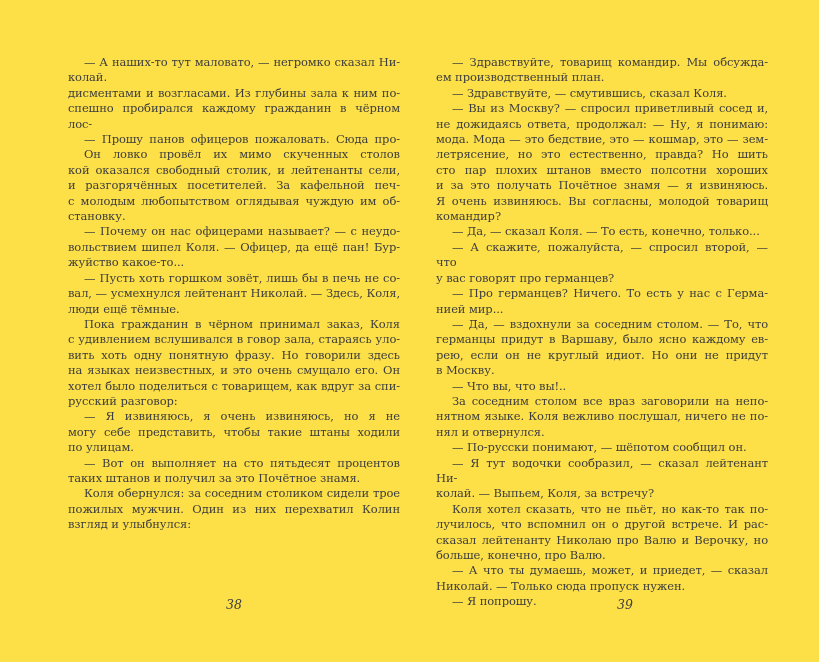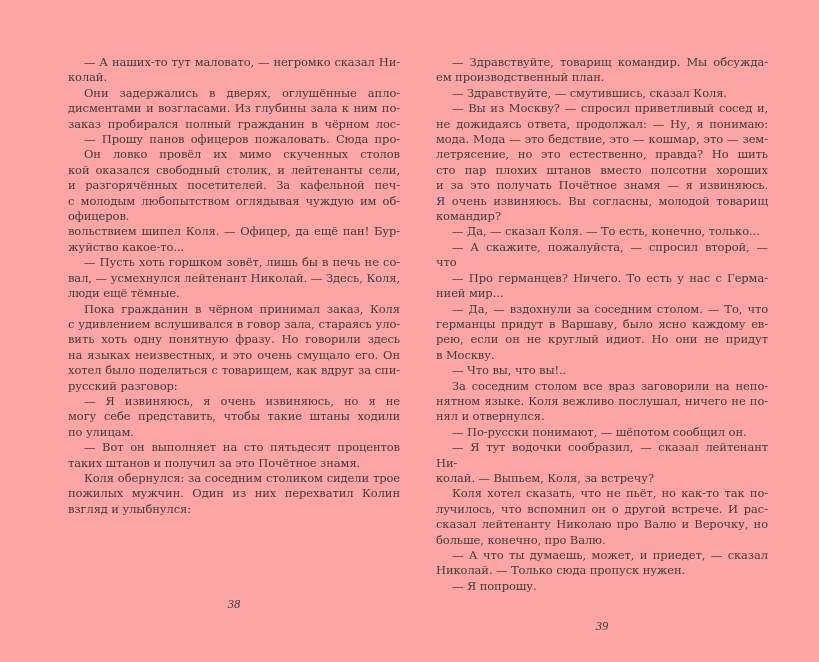--- a/index.html
+++ b/index.html
@@ -10,21 +10,21 @@
     width: 819px;
     height: 662px;
     background: #ffffff;
     position: relative;
     overflow: hidden;
     font-family: "DejaVu Serif", serif;
   }
   .book-spread {
     position: absolute;
     inset: 0;
-    background: #fca5a5;
+    background: #fde047;
   }
   .page-text {
     position: absolute;
     top: 55px;
     width: 332px;
     color: #3d3d3d;
     font-size: 11.5px;
     line-height: 15.4px;
     letter-spacing: -0.1px;
   }
@@ -39,51 +39,50 @@
   .line.first { text-indent: 16px; }
   .line.last  { text-align-last: left; }
   .page-number {
     position: absolute;
     top: 597px;
     width: 332px;
     text-align: center;
     color: #3d3d3d;
     font-size: 12.5px;
     font-style: italic;
-    font-family: Liberation Serif, serif;
   }
   .page-number.left  { left: 68px; }
-  .page-number.right { left: 436px; margin-top: 22px; }
+  .page-number.right { left: 459px; }
 </style>
 </head>
 <body>
 
 <div class="book-spread">
 
   <div class="page-text left" id="page-left-text">
       <div class="para">
         <div class="line first">— А наших-то тут маловато, — негромко сказал Ни-</div>
         <div class="line last">колай.</div>
       </div>
       <div class="para">
-        <div class="line first">Они задержались в дверях, оглушённые апло-</div>
         <div class="line">дисментами и возгласами. Из глубины зала к ним по-</div>
-        <div class="line">заказ пробирался полный гражданин в чёрном лос-</div>
+        <div class="line">спешно пробирался каждому гражданин в чёрном лос-</div>
       </div>
       <div class="para">
         <div class="line first">— Прошу панов офицеров пожаловать. Сюда про-</div>
       </div>
       <div class="para">
         <div class="line first">Он ловко провёл их мимо скученных столов</div>
         <div class="line">кой оказался свободный столик, и лейтенанты сели,</div>
         <div class="line">и разгорячённых посетителей. За кафельной печ-</div>
         <div class="line">с молодым любопытством оглядывая чуждую им об-</div>
-        <div class="line last">офицеров.</div>
+        <div class="line last">становку.</div>
       </div>
       <div class="para">
+        <div class="line first">— Почему он нас офицерами называет? — с неудо-</div>
         <div class="line">вольствием шипел Коля. — Офицер, да ещё пан! Бур-</div>
         <div class="line last">жуйство какое-то...</div>
       </div>
       <div class="para">
         <div class="line first">— Пусть хоть горшком зовёт, лишь бы в печь не со-</div>
         <div class="line">вал, — усмехнулся лейтенант Николай. — Здесь, Коля,</div>
         <div class="line last">люди ещё тёмные.</div>
       </div>
       <div class="para">
         <div class="line first">Пока гражданин в чёрном принимал заказ, Коля</div>
@@ -125,20 +124,21 @@
         <div class="line">сто пар плохих штанов вместо полсотни хороших</div>
         <div class="line">и за это получать Почётное знамя — я извиняюсь.</div>
         <div class="line">Я очень извиняюсь. Вы согласны, молодой товарищ</div>
         <div class="line last">командир?</div>
       </div>
       <div class="para">
         <div class="line first last">— Да, — сказал Коля. — То есть, конечно, только...</div>
       </div>
       <div class="para">
         <div class="line first">— А скажите, пожалуйста, — спросил второй, — что</div>
+        <div class="line last">у вас говорят про германцев?</div>
       </div>
       <div class="para">
         <div class="line first">— Про германцев? Ничего. То есть у нас с Герма-</div>
         <div class="line last">нией мир...</div>
       </div>
       <div class="para">
         <div class="line first">— Да, — вздохнули за соседним столом. — То, что</div>
         <div class="line">германцы придут в Варшаву, было ясно каждому ев-</div>
         <div class="line">рею, если он не круглый идиот. Но они не придут</div>
         <div class="line last">в Москву.</div>

